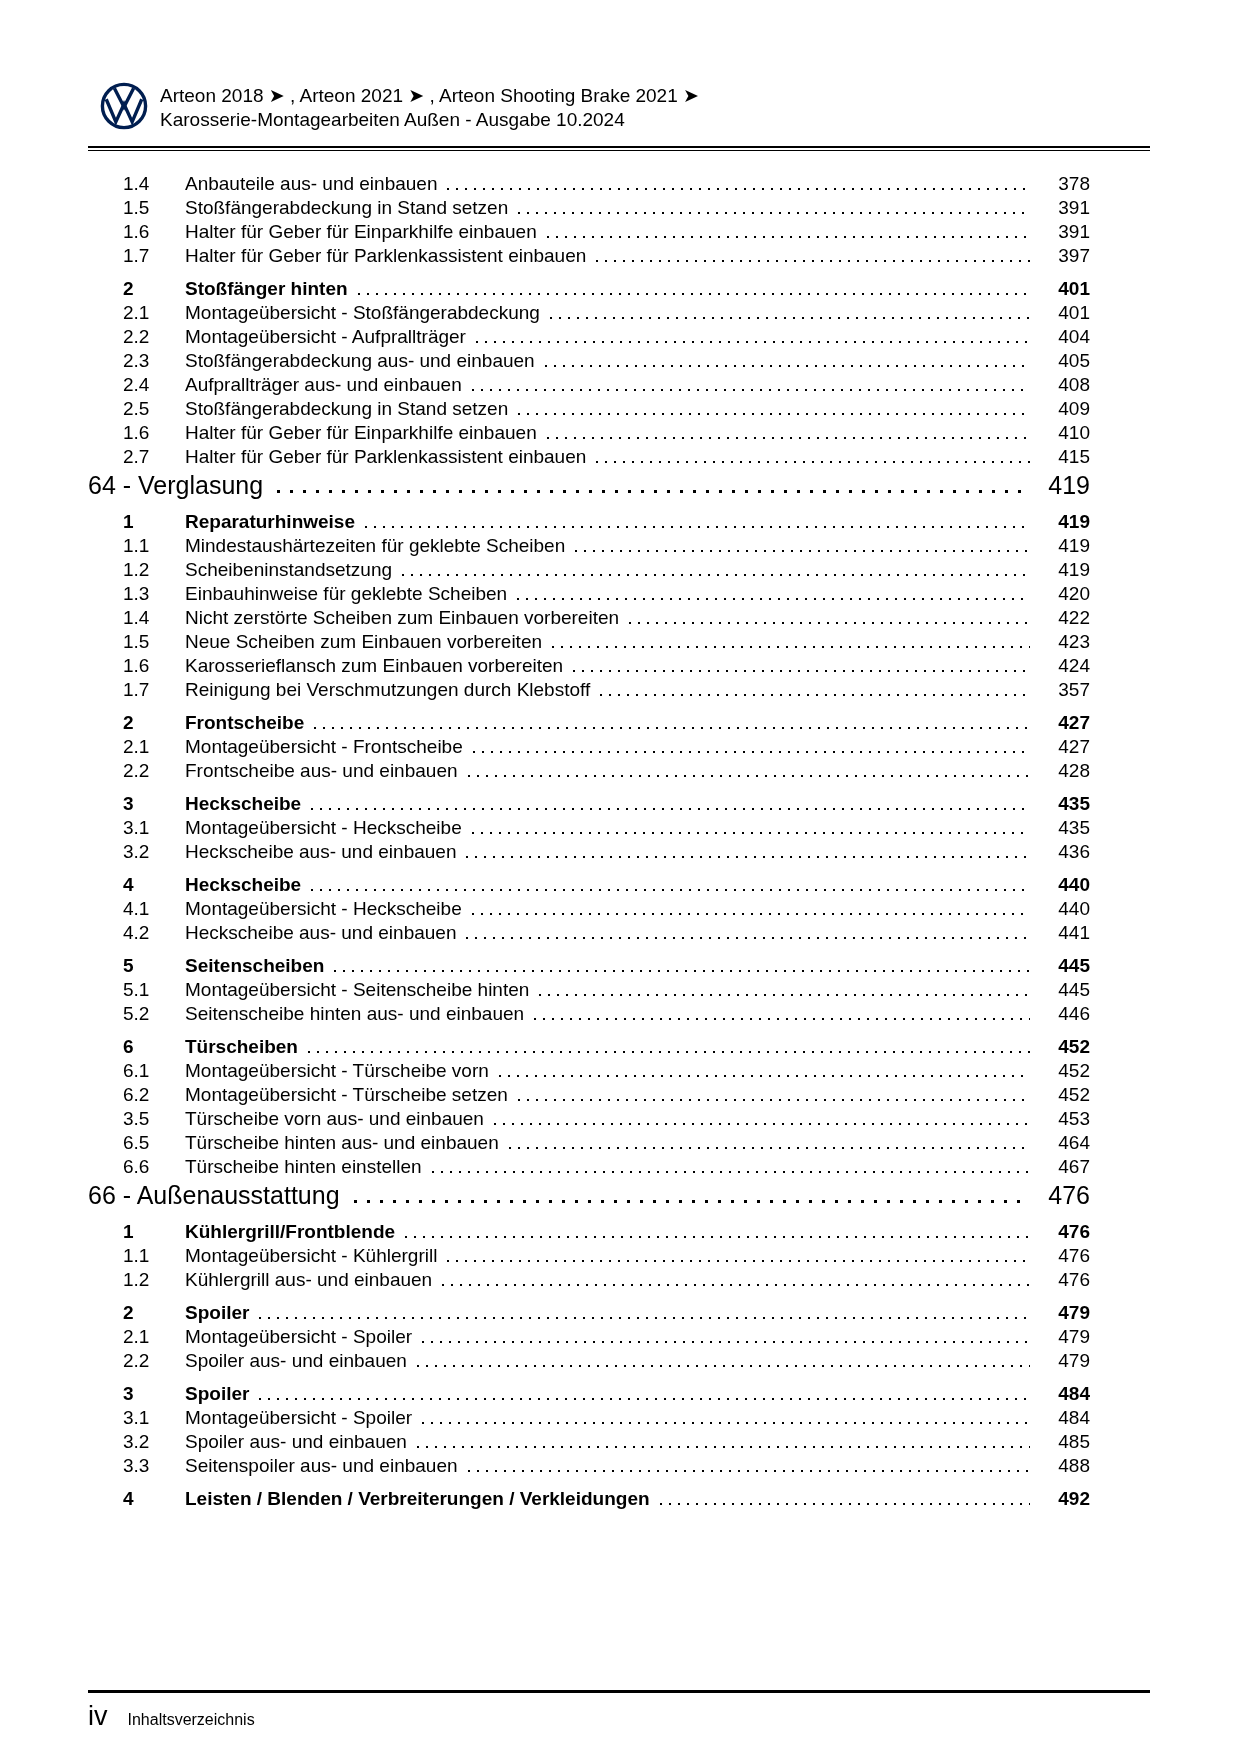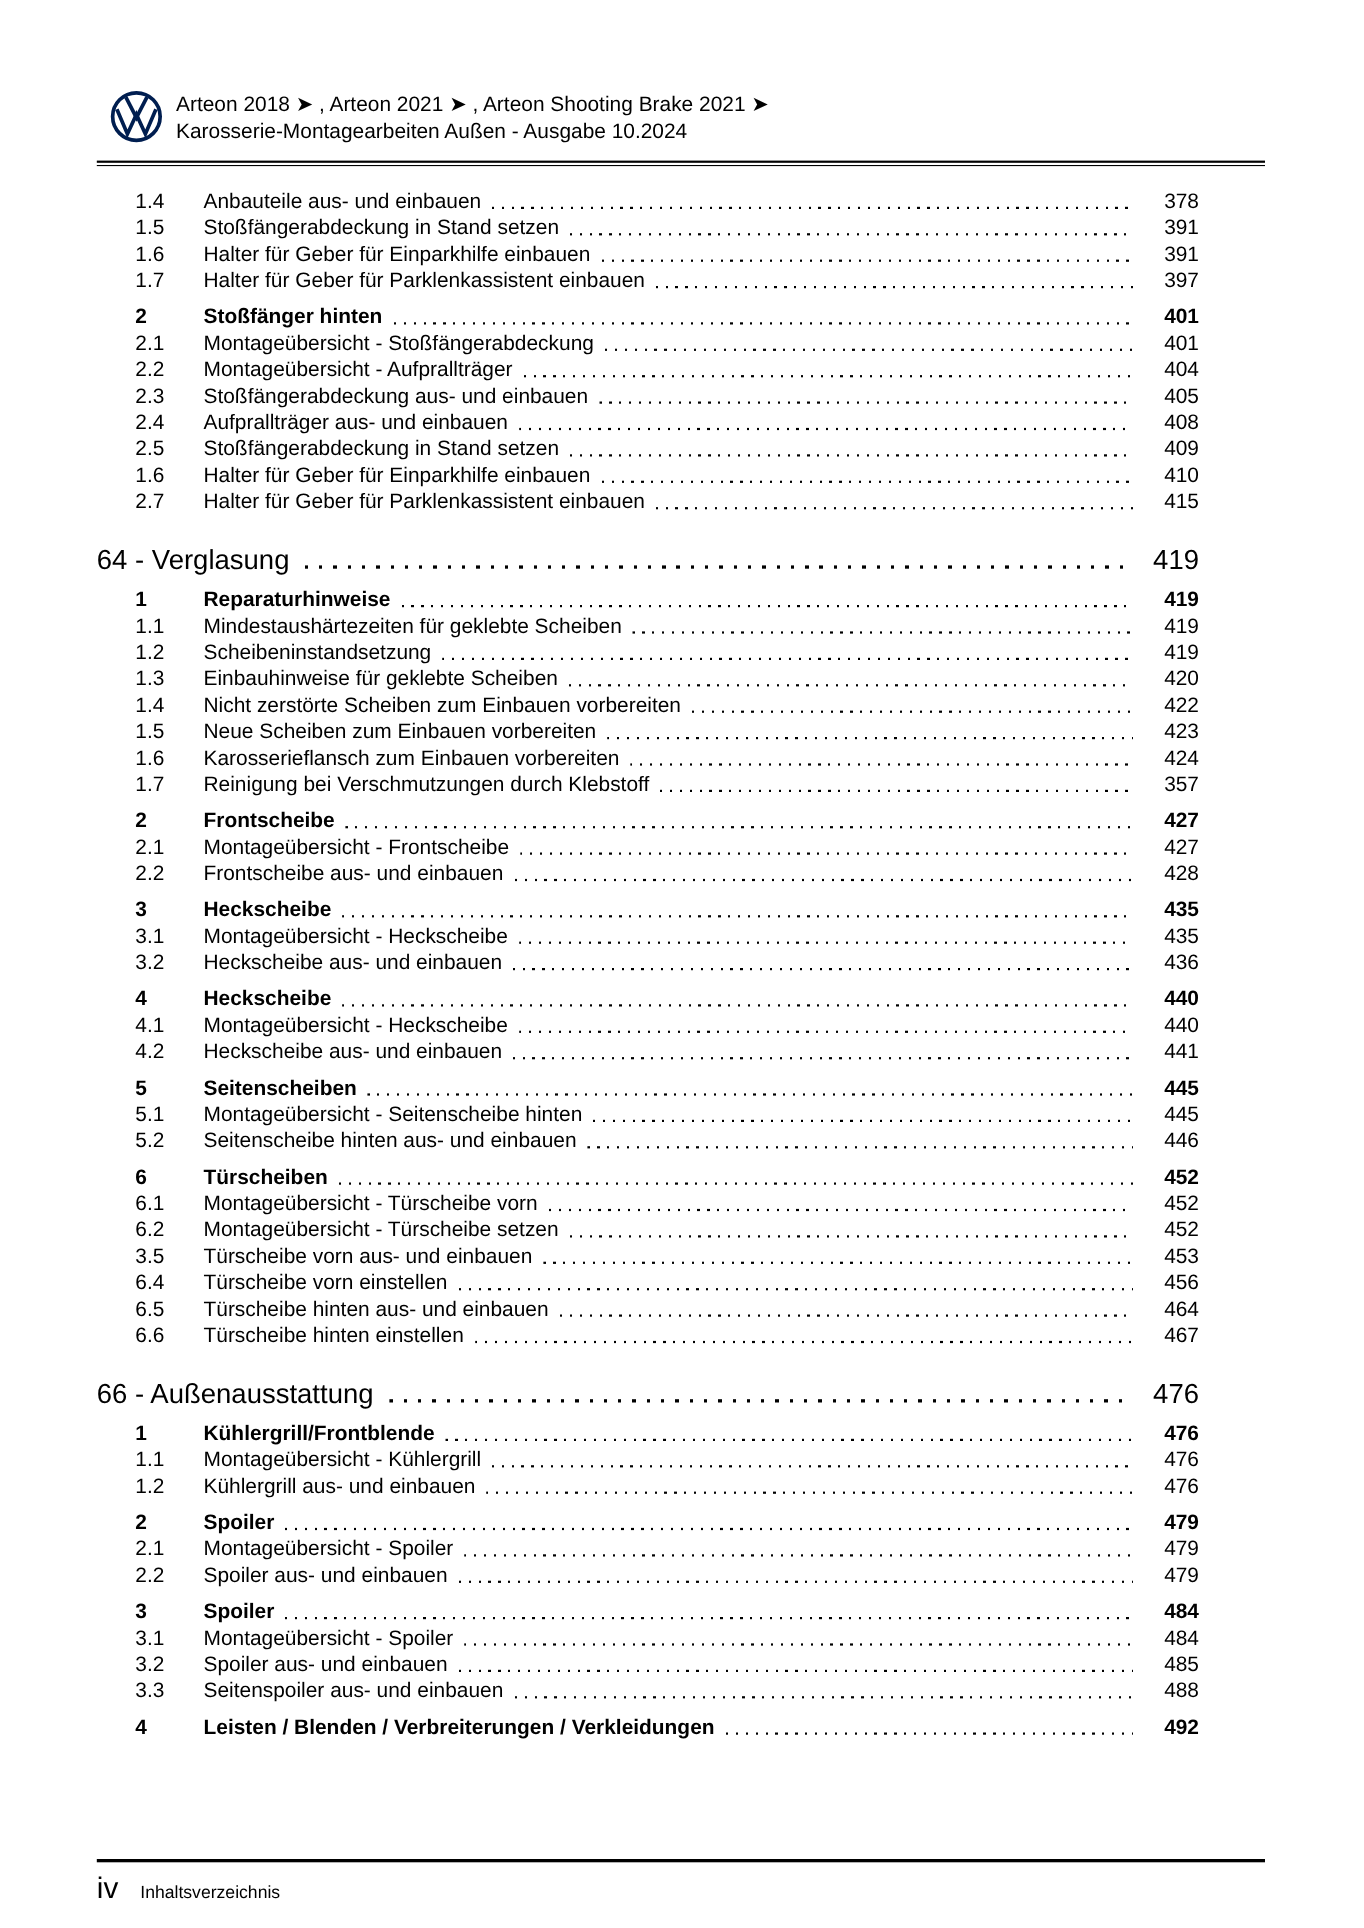--- a/index.html
+++ b/index.html
@@ -30,21 +30,21 @@
   .entry{padding-left:35px;}
   .num{flex:none;width:62px;}
   .title{flex:none;}
   .dots{
     flex:1 1 auto;min-width:18px;align-self:flex-end;height:2px;
     margin:0 8px 6px 10px;
     background-image:repeating-linear-gradient(to right,#000 0 2px,transparent 2px 9px);
   }
   .pg{flex:none;min-width:52px;text-align:right;}
 
-  .chapter{font-size:25px;line-height:32px;margin-top:24px;margin-bottom:8px;font-weight:normal;}
+  .chapter{font-size:25px;line-height:32px;margin-top:0;margin-bottom:8px;font-weight:normal;}
   .ch-dots{
     height:3px;margin:0 10px 8px 14px;
     background-image:repeating-linear-gradient(to right,#000 0 3px,transparent 3px 13px);
   }
   .ch-pg{min-width:56px;}
 
   
   footer{position:absolute;left:88px;top:1644px;width:1062px;margin-top:46px;}
   .footer-rule{height:3px;background:#000;}
   .footer-line{display:flex;align-items:baseline;margin-top:8px;}
@@ -324,26 +324,20 @@
     <span class="pg">452</span>
   </div>
 
   <div class="row entry">
     <span class="num">3.5</span>
     <span class="title">Türscheibe vorn aus- und einbauen</span>
     <span class="dots"></span>
     <span class="pg">453</span>
   </div>
 
-  <div class="row entry">
-    <span class="num">6.4</span>
-    <span class="title">Türscheibe vorn einstellen</span>
-    <span class="dots"></span>
-    <span class="pg">456</span>
-  </div>
 
   <div class="row entry">
     <span class="num">6.5</span>
     <span class="title">Türscheibe hinten aus- und einbauen</span>
     <span class="dots"></span>
     <span class="pg">464</span>
   </div>
 
   <div class="row entry">
     <span class="num">6.6</span>

